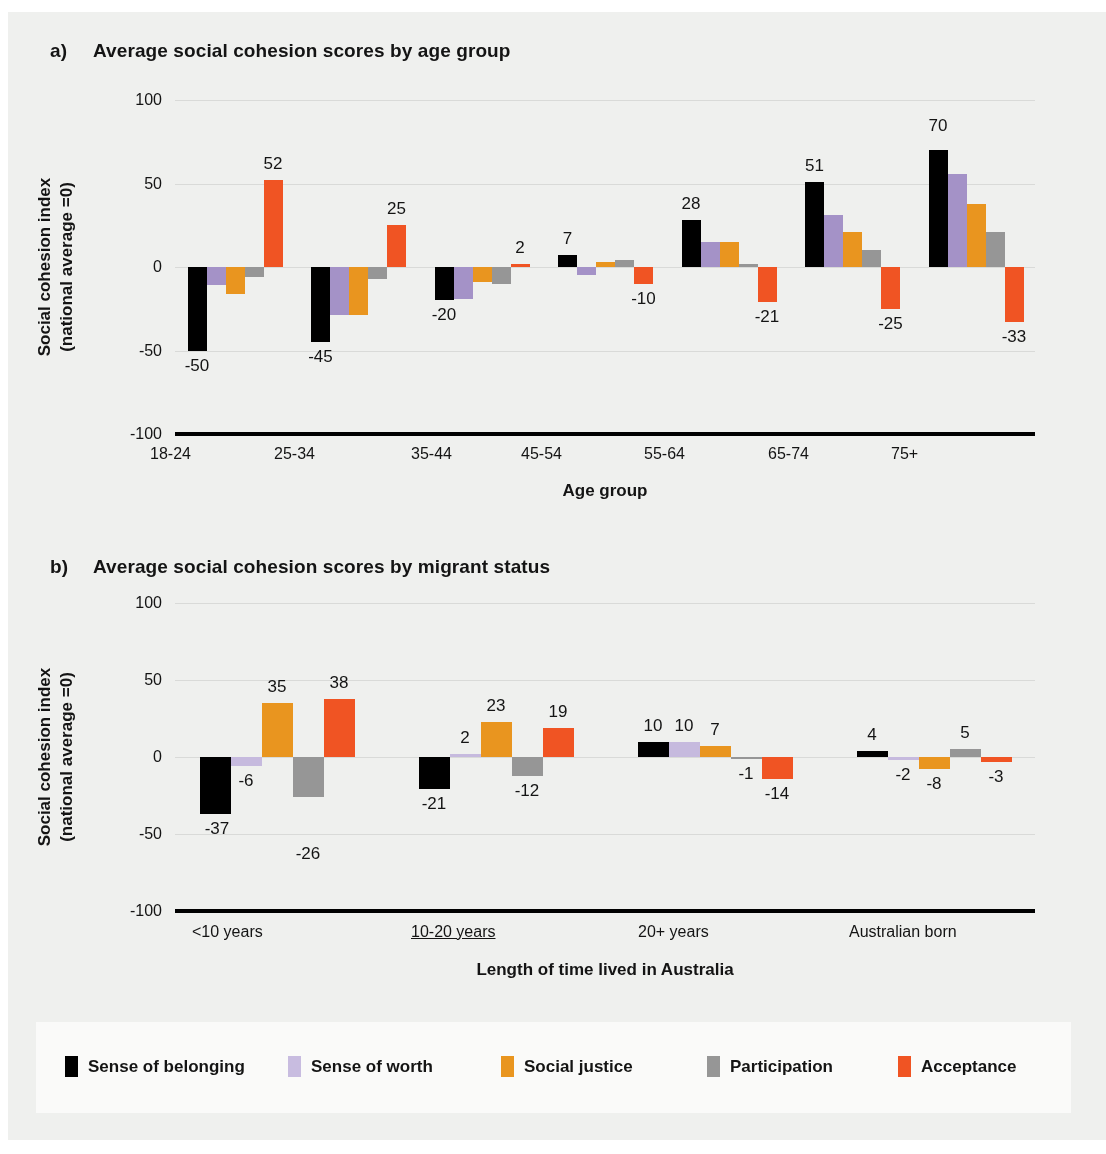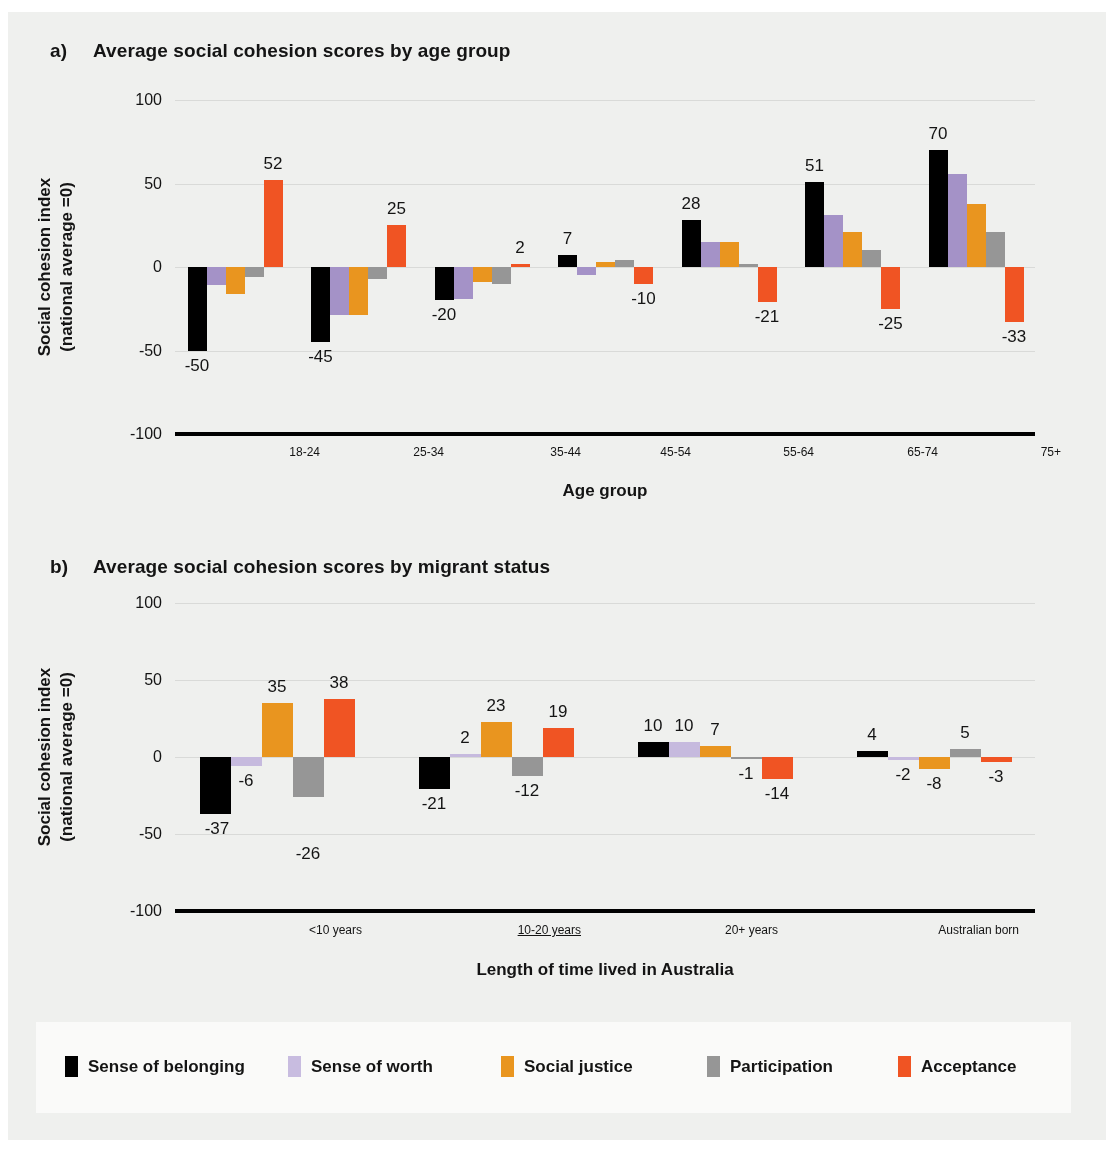--- a/index.html
+++ b/index.html
@@ -15,21 +15,21 @@
 
   .y-axis-title { position: absolute; width: 360px; height: 46px; line-height: 22px;
     font-size: 17px; font-weight: bold; text-align: center;
     transform: rotate(-90deg); transform-origin: center center; }
   .x-axis-title { position: absolute; left: 175px; width: 860px; text-align: center;
     font-size: 17px; font-weight: bold; }
 
   .gridline { position: absolute; height: 1px; background: #d9dad8; }
   .baseline { position: absolute; height: 4px; background: #000000; }
   .ytick { position: absolute; width: 100px; text-align: right; font-size: 16px; line-height: 22px; }
-  .cat-label { position: absolute; width: 170px; text-align: right; font-size: 12px; }
+  .cat-label { position: absolute; width: 170px; text-align: left; font-size: 16px; }
   .bar { position: absolute; }
   .value-label { position: absolute; width: 84px; text-align: center; font-size: 17px; line-height: 20px; }
 
   .legend-item { position: absolute; top: 1056px; height: 22px; white-space: nowrap; }
   .legend-swatch { display: inline-block; width: 13px; height: 21px; vertical-align: middle; }
   .legend-label { display: inline-block; margin-left: 10px; font-size: 17px; font-weight: bold; vertical-align: middle; }
 </style>
 </head>
 <body>
 
@@ -81,21 +81,21 @@
       <div class="value-label" style="left: 278.5px; top: 347.1px;">-45</div>
       <div class="bar" style="left: 434.5px; top: 267px; width: 19px; height: 33.4px; background: rgb(0, 0, 0);"></div>
       <div class="value-label" style="left: 402px; top: 305.4px;">-20</div>
       <div class="bar" style="left: 558px; top: 255.3px; width: 19px; height: 11.7px; background: rgb(0, 0, 0);"></div>
       <div class="value-label" style="left: 525.5px; top: 229.3px;">7</div>
       <div class="bar" style="left: 681.5px; top: 220.2px; width: 19px; height: 46.8px; background: rgb(0, 0, 0);"></div>
       <div class="value-label" style="left: 649px; top: 194.2px;">28</div>
       <div class="bar" style="left: 805px; top: 181.8px; width: 19px; height: 85.2px; background: rgb(0, 0, 0);"></div>
       <div class="value-label" style="left: 772.5px; top: 155.8px;">51</div>
       <div class="bar" style="left: 928.5px; top: 150.1px; width: 19px; height: 116.9px; background: rgb(0, 0, 0);"></div>
-      <div class="value-label" style="left: 896px; top: 124px;">70</div>
+      <div class="value-label" style="left: 896px; top: 116px;">70</div>
       <div class="bar" style="left: 206.5px; top: 267px; width: 19px; height: 18.4px; background: rgb(164, 146, 199);"></div>
       <div class="bar" style="left: 330px; top: 267px; width: 19px; height: 48.4px; background: rgb(164, 146, 199);"></div>
       <div class="bar" style="left: 453.5px; top: 267px; width: 19px; height: 31.7px; background: rgb(164, 146, 199);"></div>
       <div class="bar" style="left: 577px; top: 267px; width: 19px; height: 8.3px; background: rgb(164, 146, 199);"></div>
       <div class="bar" style="left: 700.5px; top: 241.9px; width: 19px; height: 25px; background: rgb(164, 146, 199);"></div>
       <div class="bar" style="left: 824px; top: 215.2px; width: 19px; height: 51.8px; background: rgb(164, 146, 199);"></div>
       <div class="bar" style="left: 947.5px; top: 173.5px; width: 19px; height: 93.5px; background: rgb(164, 146, 199);"></div>
       <div class="bar" style="left: 225.5px; top: 267px; width: 19px; height: 26.7px; background: rgb(233, 149, 31);"></div>
       <div class="bar" style="left: 349px; top: 267px; width: 19px; height: 48.4px; background: rgb(233, 149, 31);"></div>
       <div class="bar" style="left: 472.5px; top: 267px; width: 19px; height: 15px; background: rgb(233, 149, 31);"></div>
@@ -129,21 +129,21 @@
       <div class="gridline" style="left: 175px; top: 680px; width: 860px;"></div>
       <div class="ytick" style="left: 62px; top: 669px;">50</div>
       <div class="gridline" style="left: 175px; top: 757px; width: 860px;"></div>
       <div class="ytick" style="left: 62px; top: 746px;">0</div>
       <div class="gridline" style="left: 175px; top: 834px; width: 860px;"></div>
       <div class="ytick" style="left: 62px; top: 823px;">-50</div>
       <div class="baseline" style="left: 175px; top: 909px; width: 860px;"></div>
       <div class="ytick" style="left: 62px; top: 900px;">-100</div>
       <div class="cat-label" style="left: 192px; top: 923px;">&lt;10 years</div>
       <div class="cat-label" style="left: 411px; top: 923px; text-decoration: underline;">10-20 years</div>
-      <div class="cat-label" style="left: 608px; top: 923px;">20+ years</div>
+      <div class="cat-label" style="left: 638px; top: 923px;">20+ years</div>
       <div class="cat-label" style="left: 849px; top: 923px;">Australian born</div>
       <div class="bar" style="left: 199.5px; top: 757px; width: 31px; height: 57px; background: rgb(0, 0, 0);"></div>
       <div class="value-label" style="left: 175px; top: 819px;">-37</div>
       <div class="bar" style="left: 418.5px; top: 757px; width: 31px; height: 32.3px; background: rgb(0, 0, 0);"></div>
       <div class="value-label" style="left: 392px; top: 794.3px;">-21</div>
       <div class="bar" style="left: 637.5px; top: 741.6px; width: 31px; height: 15.4px; background: rgb(0, 0, 0);"></div>
       <div class="value-label" style="left: 611px; top: 715.6px;">10</div>
       <div class="bar" style="left: 856.5px; top: 750.8px; width: 31px; height: 6.2px; background: rgb(0, 0, 0);"></div>
       <div class="value-label" style="left: 830px; top: 724.8px;">4</div>
       <div class="bar" style="left: 230.5px; top: 757px; width: 31px; height: 9.2px; background: rgb(198, 186, 222);"></div>

